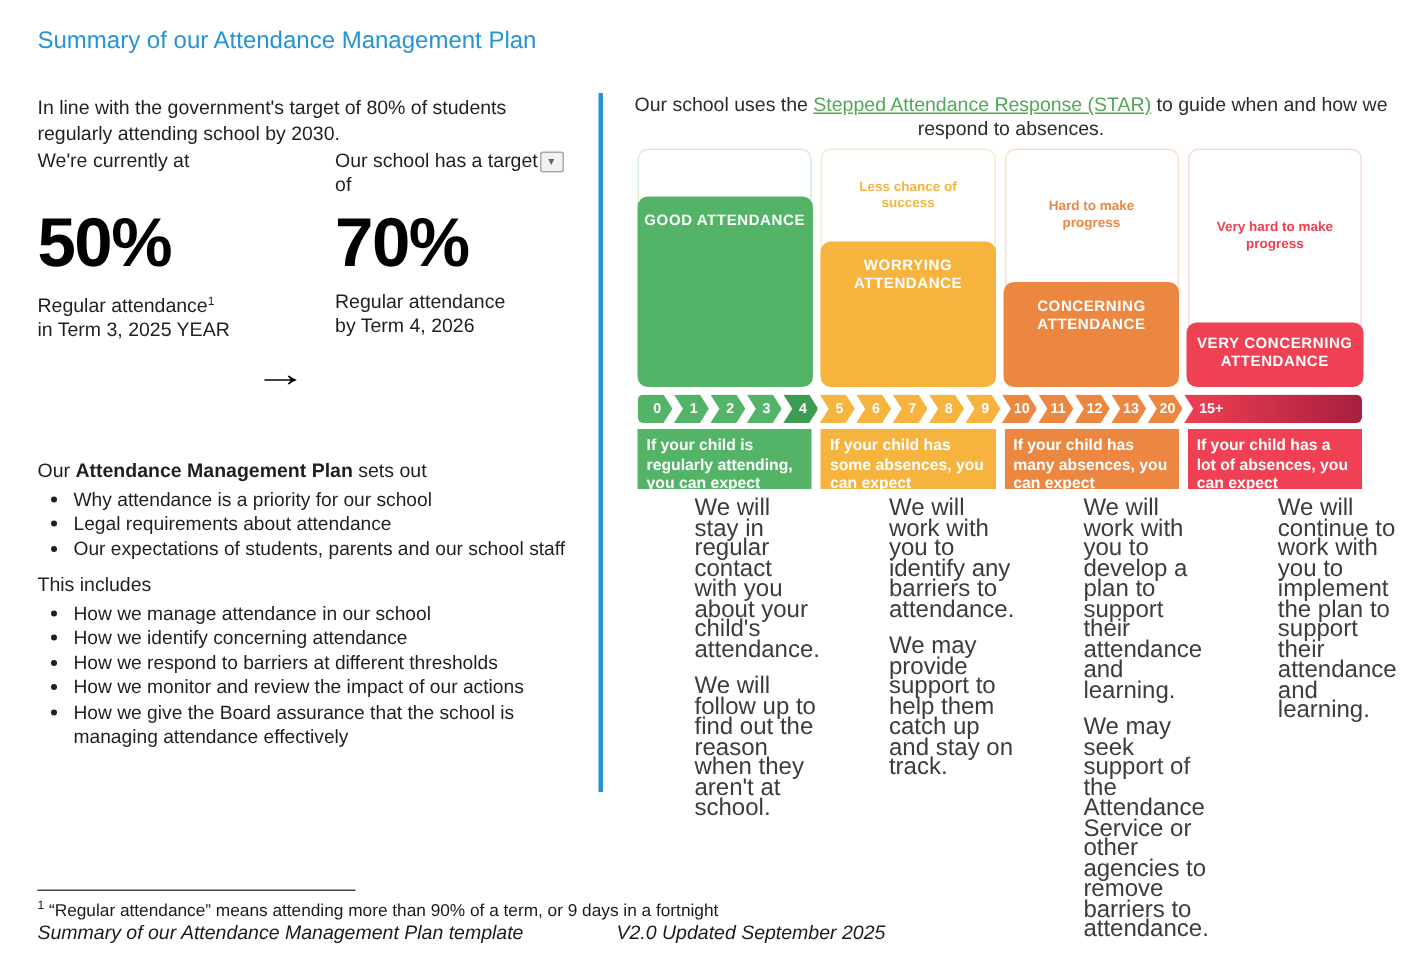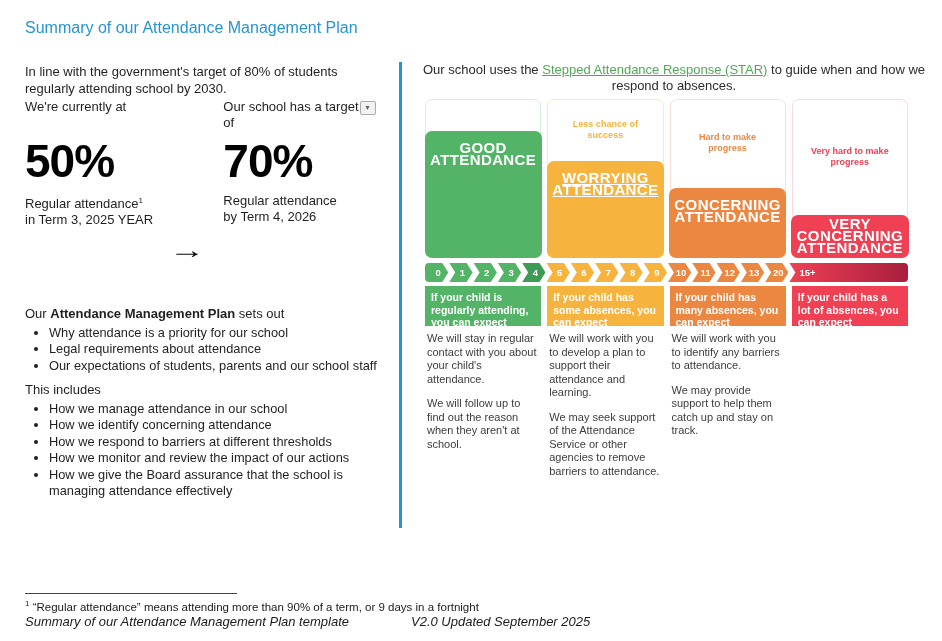--- a/index.html
+++ b/index.html
@@ -51,28 +51,28 @@
   .star-link { color: var(--link_green); text-decoration: underline; cursor: pointer; }
   .chart { margin-left: 13px; width: 483px; }
   .star-cols { display: flex; gap: 6px; height: 158px; }
   .star-col { position: relative; flex: 1; background: #fff;
     border: 1.5px solid #eee; border-radius: 7px; }
   .chance { position: absolute; top: 0; left: 0; right: 0;
     display: flex; align-items: center; justify-content: center;
     text-align: center; font-weight: bold; font-size: 9px; line-height: 11px;
     padding: 0 10px; }
   .block { position: absolute; left: -1.5px; right: -1.5px; bottom: -1.5px;
-    border-radius: 7px; color: #fff; font-weight: bold; font-size: 15px;
+    border-radius: 7px; color: #fff; font-weight: bold; font-size: 10px;
     letter-spacing: .4px; line-height: 12px; text-align: center;
     display: flex; justify-content: center; align-items: flex-start;
     padding-top: 11px; }
   .col0 { border-color: #d8eedc; } .col0 .chance { color: var(--green); height: 29px; }
   .col0 .block { background: var(--green); height: 127px; }
   .col1 { border-color: #fae8c6; } .col1 .chance { color: var(--amber); height: 59px; }
-  .col1 .block { background: var(--amber); height: 97px; text-decoration: underline; }
+  .col1 .block { background: var(--amber); height: 97px; }
   .col2 { border-color: #fae0cb; } .col2 .chance { color: var(--orange); height: 86px; }
   .col2 .block { background: var(--orange); height: 70px; }
   .col3 { border-color: #fbd9dc; } .col3 .chance { color: var(--red); height: 113px; }
   .col3 .block { background: var(--red); height: 43px; align-items: center; padding-top: 0; }
   
   .scale { display: flex; margin-top: 6px; height: 19px; }
   .tick { flex: 0 0 23.3px; margin-right: 1px; color: #fff; font-weight: bold;
     font-size: 9.5px; display: flex; align-items: center; justify-content: center;
     padding-left: 3px;
     clip-path: polygon(0 0, calc(100% - 6px) 0, 100% 50%, calc(100% - 6px) 100%, 0 100%, 6px 50%); }
@@ -88,22 +88,22 @@
     clip-path: polygon(0 0, 100% 0, 100% 100%, 0 100%, 6px 50%);
     border-top-right-radius: 4px; border-bottom-right-radius: 4px; }
   
   .bands { display: flex; gap: 6px; margin-top: 4px; }
   .band { flex: 1; height: 40px; padding: 5px 6px; color: #fff; font-weight: bold;
     font-size: 10.5px; line-height: 12.5px; }
   .band0 { background: var(--green); } .band1 { background: var(--amber); }
   .band2 { background: var(--orange); } .band3 { background: var(--red); }
   
   .bodycols { display: flex; gap: 6px; margin-top: 6px; }
-  .bodycol { flex: 1; font-size: 11px; line-height: 13.5px; color: #3c3c3c;
-    padding: 0 2px; }
+  .bodycol { flex: 1; font-size: 16px; line-height: 13.5px; color: #3c3c3c;
+    padding: 0 2px; margin-left: 36px; }
   .bodycol p { margin: 0 0 11px; }
   
   .foot-rule { position: absolute; left: 25px; top: 593px; width: 212px;
     border-top: 1.5px solid #444; }
   .footnote { position: absolute; left: 25px; top: 599px; font-size: 11.5px;
     color: #1a1a1a; }
   .doc-line { position: absolute; left: 25px; top: 614px; width: 610px;
     display: flex; font-size: 13px; font-style: italic; color: #1a1a1a; }
   .doc-version { margin-left: 62px; }
 </style>
@@ -207,28 +207,29 @@
       <div class="band band2">If your child has many absences, you can expect</div>
       <div class="band band3">If your child has a lot of absences, you can expect</div>
     </div>
 
     <div class="bodycols">
       <div class="bodycol">
         <p>We will stay in regular contact with you about your child's attendance.</p>
         <p>We will follow up to find out the reason when they aren't at school.</p>
       </div>
       <div class="bodycol">
+        <p>We will work with you to identify any barriers to attendance.</p>
+        <p>We may provide support to help them catch up and stay on track.</p>
+      </div>
+      <div class="bodycol">
         <p>We will work with you to develop a plan to support their attendance and learning.</p>
         <p>We may seek support of the Attendance Service or other agencies to remove barriers to attendance.</p>
       </div>
       <div class="bodycol">
-        <p>We will work with you to identify any barriers to attendance.</p>
-        <p>We may provide support to help them catch up and stay on track.</p>
-      </div>
-      <div class="bodycol">
+        <p>We will continue to work with you to implement the plan to support their attendance and learning.</p>
       </div>
     </div>
   </div>
 </div>
 
 <div class="foot-rule"></div>
 <div class="footnote"><sup>1</sup> <span>“Regular attendance” means attending more than 90% of a term, or 9 days in a fortnight</span></div>
 <div class="doc-line">
   <span class="doc-title">Summary of our Attendance Management Plan template</span>
   <span class="doc-version">V2.0 Updated September 2025</span>

